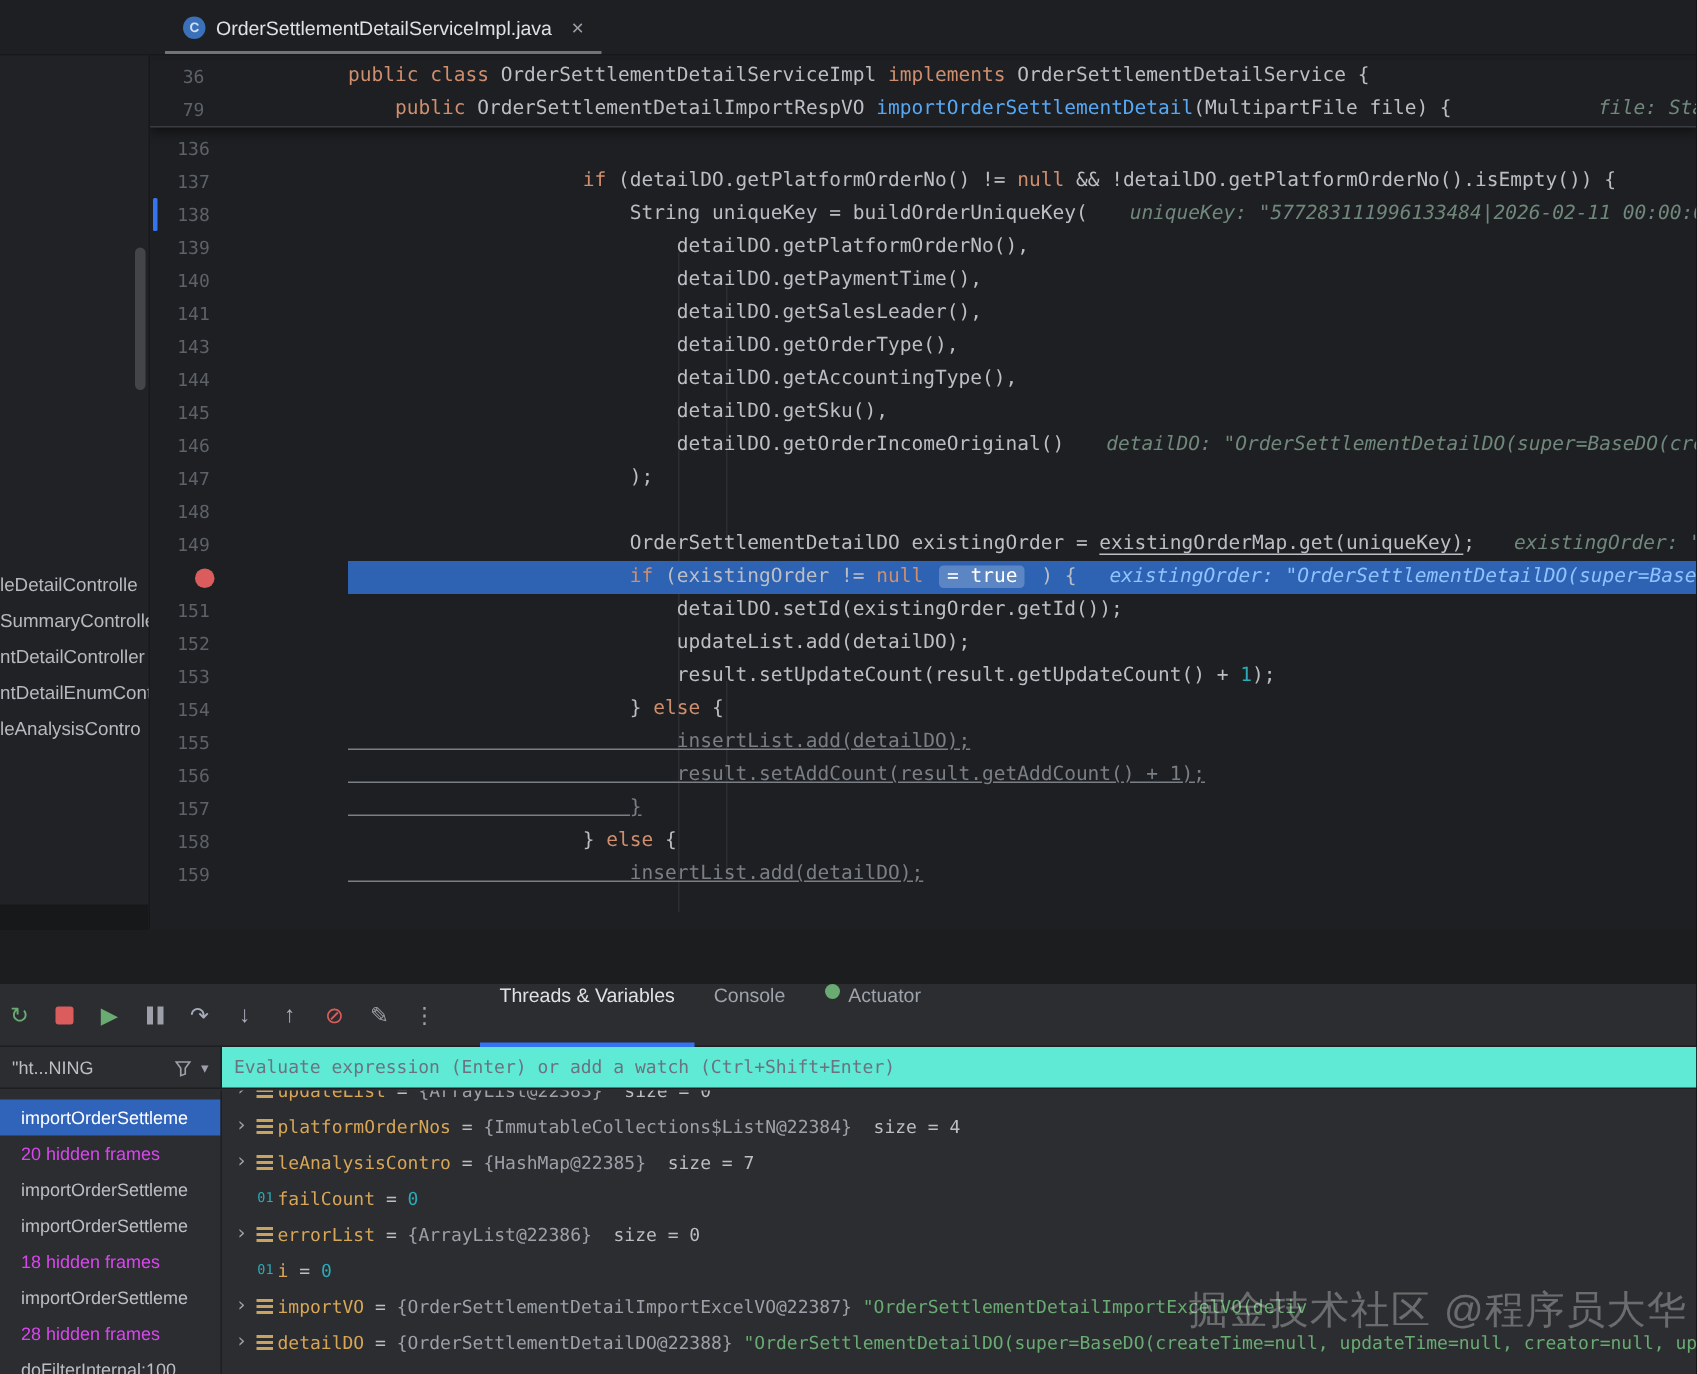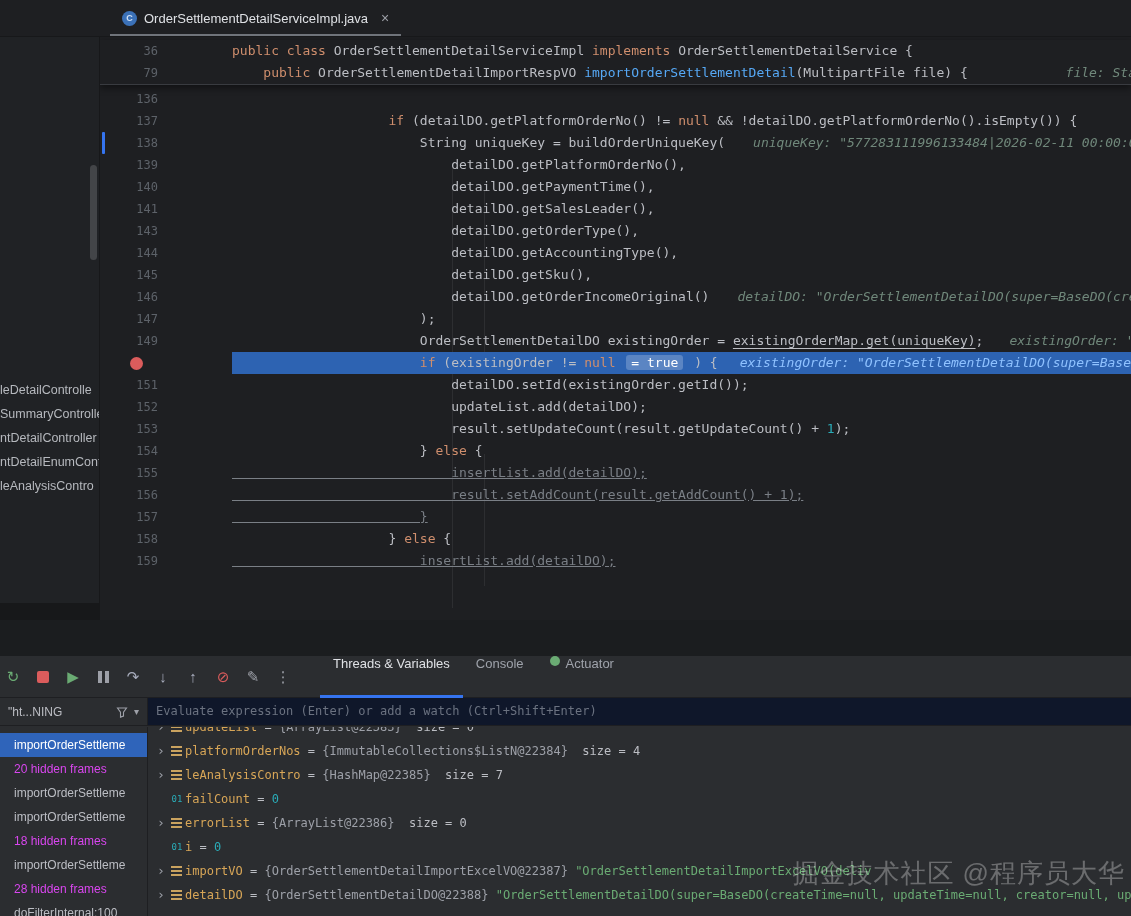--- a/index.html
+++ b/index.html
@@ -26,21 +26,21 @@
                  background:rgba(255,255,255,.16); border-radius:4px; }
   .side-bottom { position:absolute; bottom:0; left:0; width:100%; height:17px; background:#17181a; }
   .editor { position:absolute; top:0; left:100px; right:0; bottom:0; background:#1e1f22; overflow:hidden;
             font-family:"DejaVu Sans Mono", monospace; font-size:13px; }
   .guide { position:absolute; width:1px; background:rgba(255,255,255,.07); }
   .sticky { position:relative; z-index:2; margin-top:3px; background:#1e1f22;
             border-bottom:1px solid #393b40; box-shadow:0 3px 7px rgba(0,0,0,.45); }
   .code-lines { position:relative; z-index:1; margin-top:3px; }
   .code-line { display:flex; height:22px; line-height:22px; white-space:pre; overflow:hidden; }
   .gutter { position:relative; flex:0 0 96px; }
-  .lnum { display:inline-block; width:58px; text-align:right; font-size:12px; color:#5d6269; }
+  .lnum { display:inline-block; width:58px; text-align:center; font-size:12px; color:#5d6269; }
   .bp-dot { position:absolute; left:30px; top:5px; width:13px; height:13px; border-radius:50%; background:#db5c5c; }
   .change-strip { position:absolute; left:2px; top:0; width:3px; height:22px; background:#3574f0; border-radius:1px; }
   .ltext { flex:1 1 auto; overflow:hidden; color:#bcbec4;margin-left:36px; }
   .code-line.cur .ltext { background:#2d63b2; }
   .seg-k { color:#cf8e6d; } .seg-d { color:#bcbec4; } .seg-y { color:#56a8f5; }
   .seg-n { color:#2aacb8; } .seg-dim { color:#7a7f86;text-decoration:underline; }
   .seg-u { color:#bcbec4; text-decoration:underline; text-underline-offset:3px; }
   .seg-chip { background:rgba(255,255,255,.22); border-radius:3px; padding:0 5px; margin:0 3px; color:#ffffff; }
   .seg-hint { color:#70887b; font-style:italic; }
   .code-line.cur .seg-hint { color:#8fc2ff; }
@@ -53,21 +53,21 @@
   .dicon.kind-stop::before { content:""; width:12px; height:12px; background:#db5c5c; border-radius:2px; }
   .dicon.kind-pause::before { content:""; width:4px; height:12px; background:#9da0a8; box-shadow:7px 0 0 #9da0a8; margin-right:7px; }
   .dtabs { display:flex; margin-left:16px; height:42px; }
   .dtab { display:flex; align-items:flex-start; gap:6px; padding:0 13px; font-size:13px; color:#9fa3ab; }
   .dtab.active { color:#dfe1e5; box-shadow:inset 0 -3px 0 #3574f0; }
   .spring-dot { width:10px; height:10px; border-radius:50%; background:#6aab73; display:inline-block; }
   .subheader { height:28px; display:flex; border-bottom:1px solid #1e1f22; }
   .thread-box { flex:0 0 148px; display:flex; align-items:center; gap:6px; padding:0 8px;
                 border-right:1px solid #1e1f22; font-size:12px; color:#bcbec4; }
   .thread-caret { color:#9da0a8; font-size:10px; }
-  .eval-bar { flex:1; background:#0f172a; font-family:"DejaVu Sans Mono", monospace; font-size:12px;
+  .eval-bar { flex:1; background:#5eead4; font-family:"DejaVu Sans Mono", monospace; font-size:12px;
               color:#6b7280; line-height:27px; padding-left:8px; white-space:nowrap; overflow:hidden; }
   .dcontent { position:absolute; top:71px; left:0; right:0; bottom:0; display:flex; }
   .frames { flex:0 0 148px; border-right:1px solid #1e1f22; overflow:hidden; padding-top:6px; }
   .frame-row { height:24px; line-height:24px; font-size:12px; padding-left:14px; color:#bcbec4;
                white-space:nowrap; overflow:hidden; }
   .frame-row.hiddenf { color:#d946ef; }
   .frame-row.selected { background:#2f64ba; color:#ffffff; }
   .vars { flex:1; overflow:hidden; font-family:"DejaVu Sans Mono", monospace; font-size:12px; }
   .var-row { height:24px; line-height:24px; display:flex; align-items:center; white-space:pre; overflow:hidden; }
   .var-row.cut { margin-top:-12px; }
@@ -120,20 +120,21 @@
           <div class="code-line"><div class="gutter"><span class="lnum">137</span></div><div class="ltext"><span class="seg-d">                    </span><span class="seg-k">if </span><span class="seg-d">(detailDO.getPlatformOrderNo() != </span><span class="seg-k">null</span><span class="seg-d"> &amp;&amp; !detailDO.getPlatformOrderNo().isEmpty()) {</span></div></div>
           <div class="code-line"><div class="gutter"><div class="change-strip"></div><span class="lnum">138</span></div><div class="ltext"><span class="seg-d">                        String uniqueKey = buildOrderUniqueKey(</span><span class="seg-hint" style="margin-left: 28px;">uniqueKey: "577283111996133484|2026-02-11 00:00:00|100</span></div></div>
           <div class="code-line"><div class="gutter"><span class="lnum">139</span></div><div class="ltext"><span class="seg-d">                            detailDO.getPlatformOrderNo(),</span></div></div>
           <div class="code-line"><div class="gutter"><span class="lnum">140</span></div><div class="ltext"><span class="seg-d">                            detailDO.getPaymentTime(),</span></div></div>
           <div class="code-line"><div class="gutter"><span class="lnum">141</span></div><div class="ltext"><span class="seg-d">                            detailDO.getSalesLeader(),</span></div></div>
           <div class="code-line"><div class="gutter"><span class="lnum">143</span></div><div class="ltext"><span class="seg-d">                            detailDO.getOrderType(),</span></div></div>
           <div class="code-line"><div class="gutter"><span class="lnum">144</span></div><div class="ltext"><span class="seg-d">                            detailDO.getAccountingType(),</span></div></div>
           <div class="code-line"><div class="gutter"><span class="lnum">145</span></div><div class="ltext"><span class="seg-d">                            detailDO.getSku(),</span></div></div>
           <div class="code-line"><div class="gutter"><span class="lnum">146</span></div><div class="ltext"><span class="seg-d">                            detailDO.getOrderIncomeOriginal()</span><span class="seg-hint" style="margin-left: 28px;">detailDO: "OrderSettlementDetailDO(super=BaseDO(createT</span></div></div>
           <div class="code-line"><div class="gutter"><span class="lnum">147</span></div><div class="ltext"><span class="seg-d">                        );</span></div></div>
+          <div class="code-line"><div class="gutter"><span class="lnum">148</span></div><div class="ltext"></div></div>
           <div class="code-line"><div class="gutter"><span class="lnum">149</span></div><div class="ltext"><span class="seg-d">                        OrderSettlementDetailDO existingOrder = </span><span class="seg-u">existingOrderMap.get(uniqueKey)</span><span class="seg-d">;</span><span class="seg-hint" style="margin-left: 26px;">existingOrder: "OrderSettlementDe</span></div></div>
           <div class="code-line cur"><div class="gutter"><div class="bp-dot"></div></div><div class="ltext"><span class="seg-d">                        </span><span class="seg-k">if </span><span class="seg-d">(existingOrder != </span><span class="seg-k">null</span><span class="seg-d"> </span><span class="seg-chip">= true</span><span class="seg-d"> ) {</span><span class="seg-hint" style="margin-left: 22px;">existingOrder: "OrderSettlementDetailDO(super=BaseDO(creat</span></div></div>
           <div class="code-line"><div class="gutter"><span class="lnum">151</span></div><div class="ltext"><span class="seg-d">                            detailDO.setId(existingOrder.getId());</span></div></div>
           <div class="code-line"><div class="gutter"><span class="lnum">152</span></div><div class="ltext"><span class="seg-d">                            updateList.add(detailDO);</span></div></div>
           <div class="code-line"><div class="gutter"><span class="lnum">153</span></div><div class="ltext"><span class="seg-d">                            result.setUpdateCount(result.getUpdateCount() + </span><span class="seg-n">1</span><span class="seg-d">);</span></div></div>
           <div class="code-line"><div class="gutter"><span class="lnum">154</span></div><div class="ltext"><span class="seg-d">                        } </span><span class="seg-k">else</span><span class="seg-d"> {</span></div></div>
           <div class="code-line"><div class="gutter"><span class="lnum">155</span></div><div class="ltext"><span class="seg-dim">                            insertList.add(detailDO);</span></div></div>
           <div class="code-line"><div class="gutter"><span class="lnum">156</span></div><div class="ltext"><span class="seg-dim">                            result.setAddCount(result.getAddCount() + 1);</span></div></div>
           <div class="code-line"><div class="gutter"><span class="lnum">157</span></div><div class="ltext"><span class="seg-dim">                        }</span></div></div>
           <div class="code-line"><div class="gutter"><span class="lnum">158</span></div><div class="ltext"><span class="seg-d">                    } </span><span class="seg-k">else</span><span class="seg-d"> {</span></div></div>

